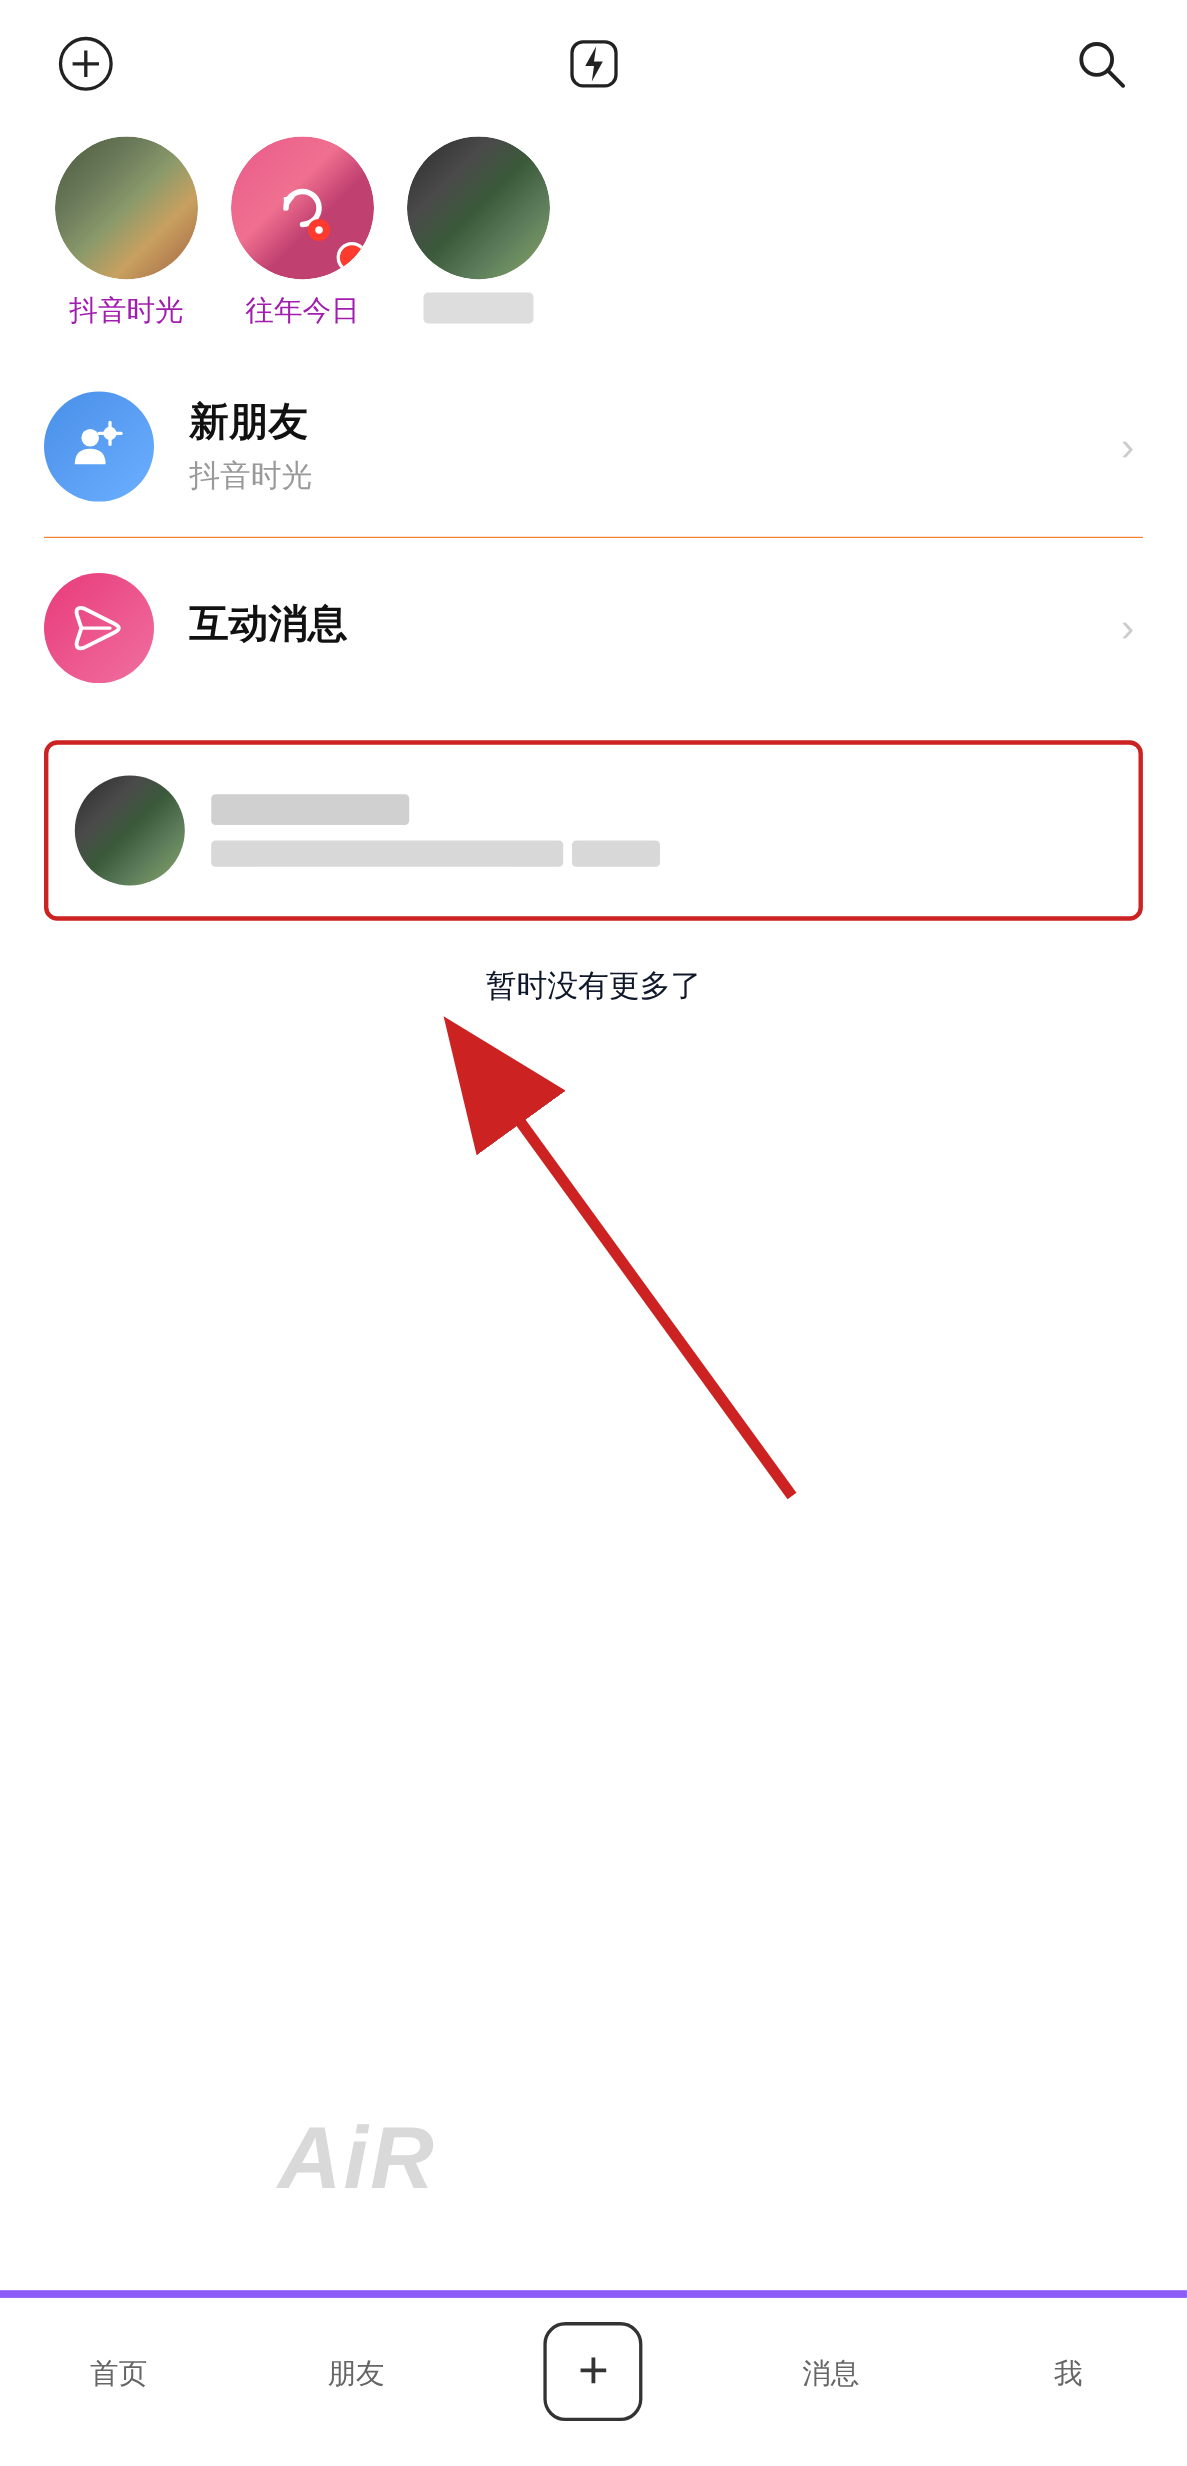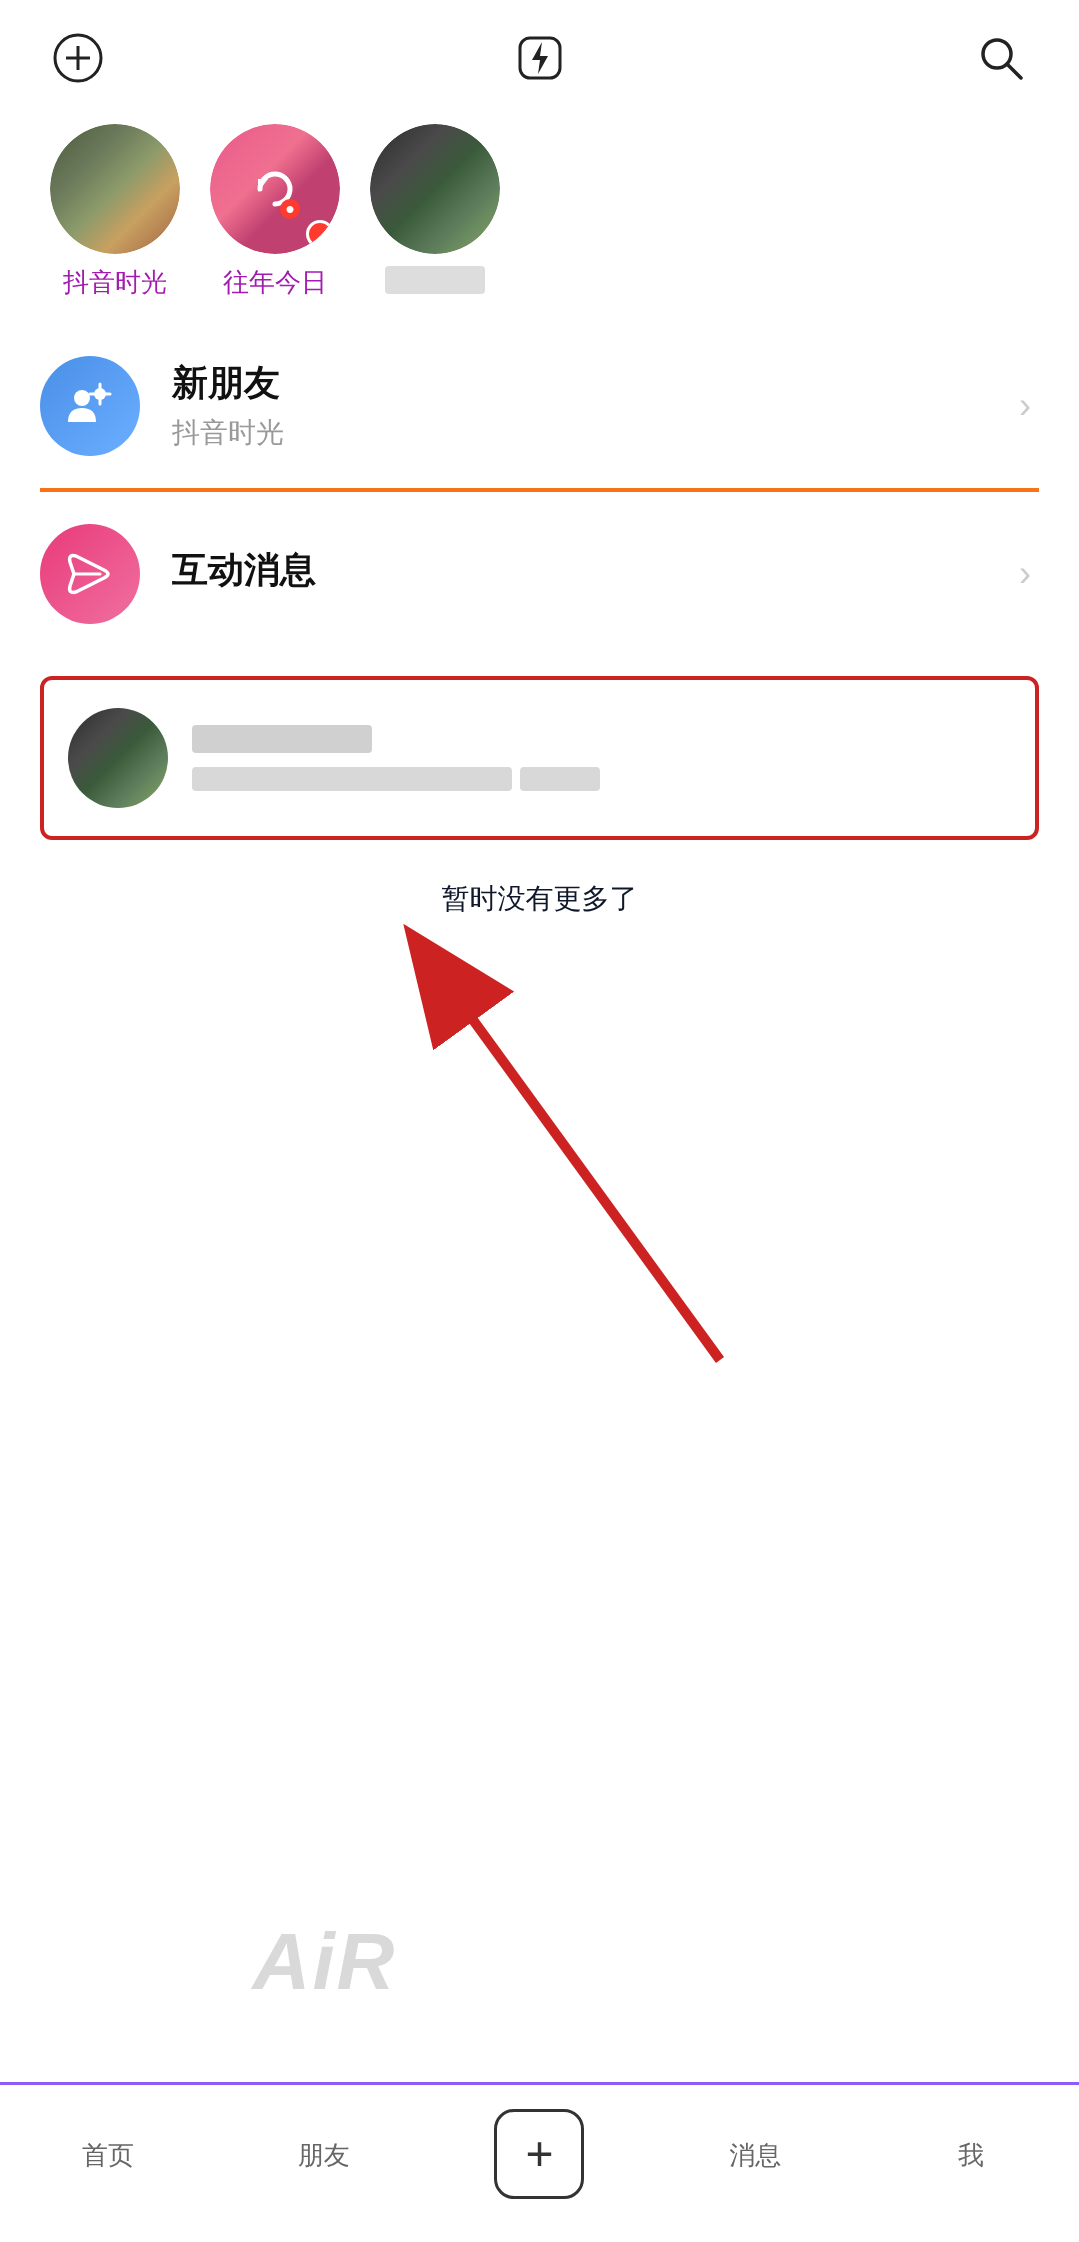--- a/index.html
+++ b/index.html
@@ -101,21 +101,21 @@
     }
 
     
     .list-section {
       padding: 0 40px;
     }
     .list-item {
       display: flex;
       align-items: center;
       padding: 32px 0;
-      border-bottom: 4px solid #f97316;
+      border-bottom: 1px solid #f97316;
       cursor: pointer;
       position: relative;
     }
     .list-item:last-child {
       border-bottom: none;
     }
     .list-icon-circle {
       width: 100px;
       height: 100px;
       border-radius: 50%;
@@ -225,21 +225,21 @@
     }
 
     
     .bottom-nav {
       position: fixed;
       bottom: 0;
       left: 0;
       width: 1079px;
       height: 160px;
       background: #fff;
-      border-top: 3px solid #8b5cf6;
+      border-top: 7px solid #8b5cf6;
       display: flex;
       align-items: center;
       justify-content: space-around;
       padding-bottom: 20px;
     }
     .nav-item {
       display: flex;
       flex-direction: column;
       align-items: center;
       justify-content: center;

